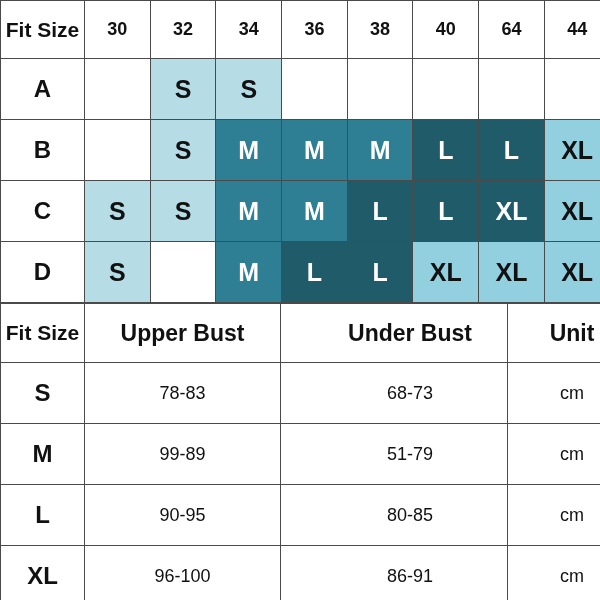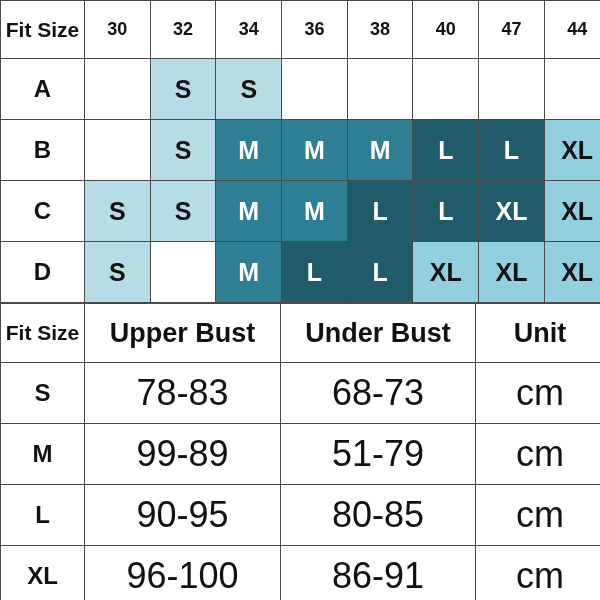--- a/index.html
+++ b/index.html
@@ -69,33 +69,33 @@
   #bottom-table td {
     border: 1px solid #4a4a4a;
     text-align: center;
     vertical-align: middle;
     padding: 0;
     background: #ffffff;
     color: #111111;
   }
   #bottom-table .c-fit  { width: 83px; }
   #bottom-table .c-up   { width: 195px; }
-  #bottom-table .c-und  { width: 194px; }
+  #bottom-table .c-und  { width: 194px; padding-left: 32px; }
   #bottom-table .c-unit { width: 128px; }
 
   #bottom-table tr.header-row td {
     height: 58px;
     font-weight: bold;
-    font-size: 27px;
+    font-size: 23px;
   }
   #bottom-table tr.header-row td.fitsize-label { font-size: 21px; }
 
   #bottom-table tr.data-row td {
     height: 60px;
-    font-size: 36px;
+    font-size: 18px;
     font-weight: normal;
   }
   #bottom-table tr.data-row td.sizecell {
     font-weight: bold;
     font-size: 24px;
   }
 </style>
 </head>
 <body>
 
@@ -104,21 +104,21 @@
   <table class="grid" id="top-table">
     <tbody>
       <tr class="header-row">
         <td class="rowhead-col fitsize-label">Fit Size</td>
         <td class="band-col">30</td>
         <td class="band-col">32</td>
         <td class="band-col">34</td>
         <td class="band-col">36</td>
         <td class="band-col">38</td>
         <td class="band-col">40</td>
-        <td class="band-col">47</td>
+        <td class="band-col">64</td>
         <td class="band-col">44</td>
       </tr>
 
       <tr class="data-row">
         <td class="rowhead-col rowlabel">A</td>
         <td class="band-col sz-empty"></td>
         <td class="band-col sz-S">S</td>
         <td class="band-col sz-S">S</td>
         <td class="band-col sz-empty"></td>
         <td class="band-col sz-empty"></td>

